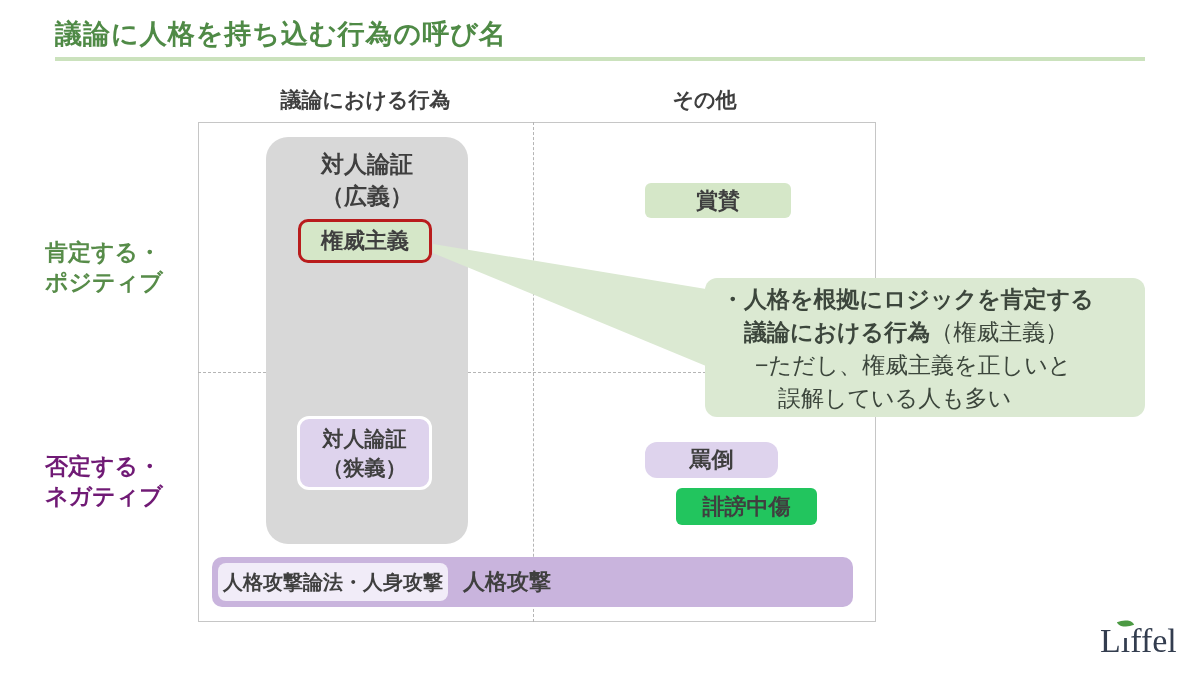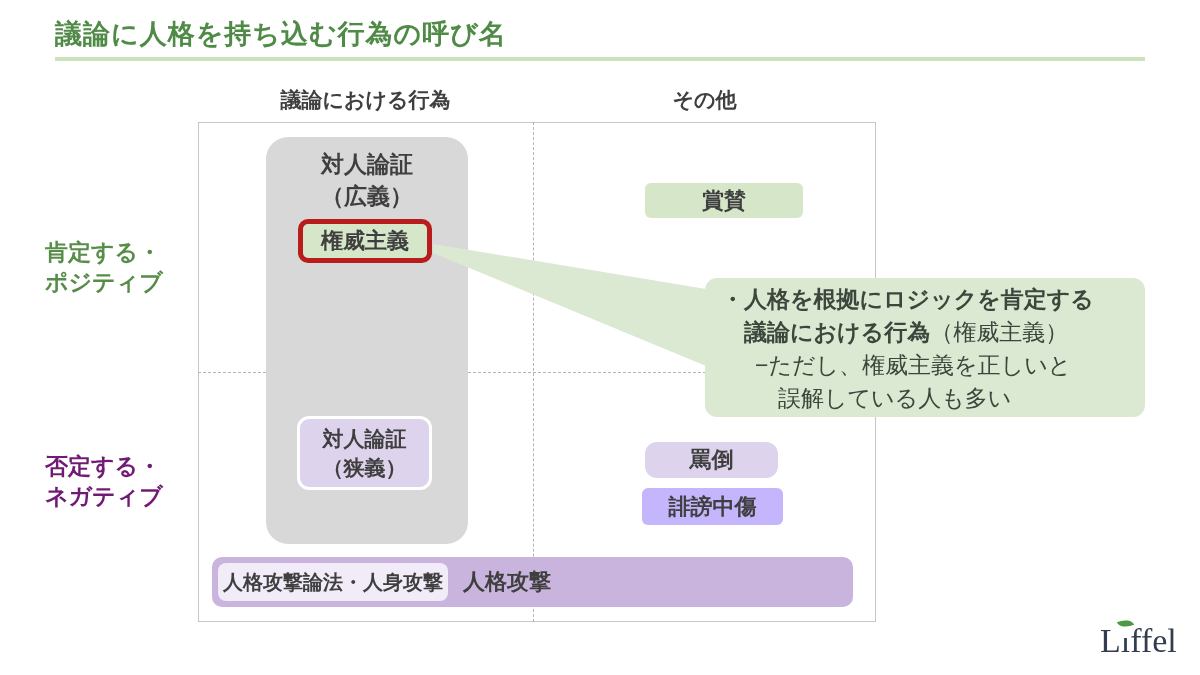--- a/index.html
+++ b/index.html
@@ -22,25 +22,25 @@
   
   .rowlabel{left:45px;width:150px;font-size:23px;font-weight:bold;line-height:30px;}
   .rowlabel.pos{top:237px;color:#578c49;}
   .rowlabel.neg{top:451px;color:#701a75;}
   
   .graybox{left:266px;top:137px;width:202px;height:407px;background:#d8d8d8;border-radius:22px;}
   .graybox-title{left:266px;top:148px;width:202px;text-align:center;font-size:23px;font-weight:bold;color:#3f3f3f;line-height:32px;}
   
   .chip{display:flex;align-items:center;justify-content:center;text-align:center;
         font-weight:bold;color:#3f3f3f;box-sizing:border-box;}
-  .chip-authority{left:298px;top:219px;width:134px;height:44px;background:#d5e7c8;border:5px solid #b91c1c;border-radius:10px;font-size:22px;}
+  .chip-authority{left:298px;top:219px;width:134px;height:44px;background:#d5e7c8;border:3px solid #b91c1c;border-radius:10px;font-size:22px;}
   .chip-narrow{left:297px;top:416px;width:135px;height:74px;background:#ded3ed;border:3px solid #ffffff;border-radius:12px;font-size:21px;line-height:29px;}
-  .chip-praise{left:645px;top:183px;width:158px;height:35px;background:#d5e7c8;border-radius:6px;font-size:22px;}
+  .chip-praise{left:645px;top:183px;width:146px;height:35px;background:#d5e7c8;border-radius:6px;font-size:22px;}
   .chip-abuse{left:645px;top:442px;width:133px;height:36px;background:#ded3ed;border-radius:12px;font-size:22px;}
-  .chip-slander{left:642px;top:488px;width:141px;height:37px;background:#c4b5fd;border-radius:6px;font-size:22px;}
+  .chip-slander{left:676px;top:488px;width:141px;height:37px;background:#22c55e;border-radius:6px;font-size:22px;}
   
   .beam-svg{left:0;top:0;width:1200px;height:675px;pointer-events:none;}
   
   .callout{left:705px;top:278px;width:440px;height:139px;background:#dbe9d2;border-radius:12px;
            padding:5px 16px;box-sizing:border-box;font-size:23px;line-height:33px;color:#3c463c;}
   .callout .b{font-weight:bold;}
   .callout .ln2{padding-left:23px;}
   .callout .ln3{padding-left:34px;}
   .callout .ln4{padding-left:57px;}
   

